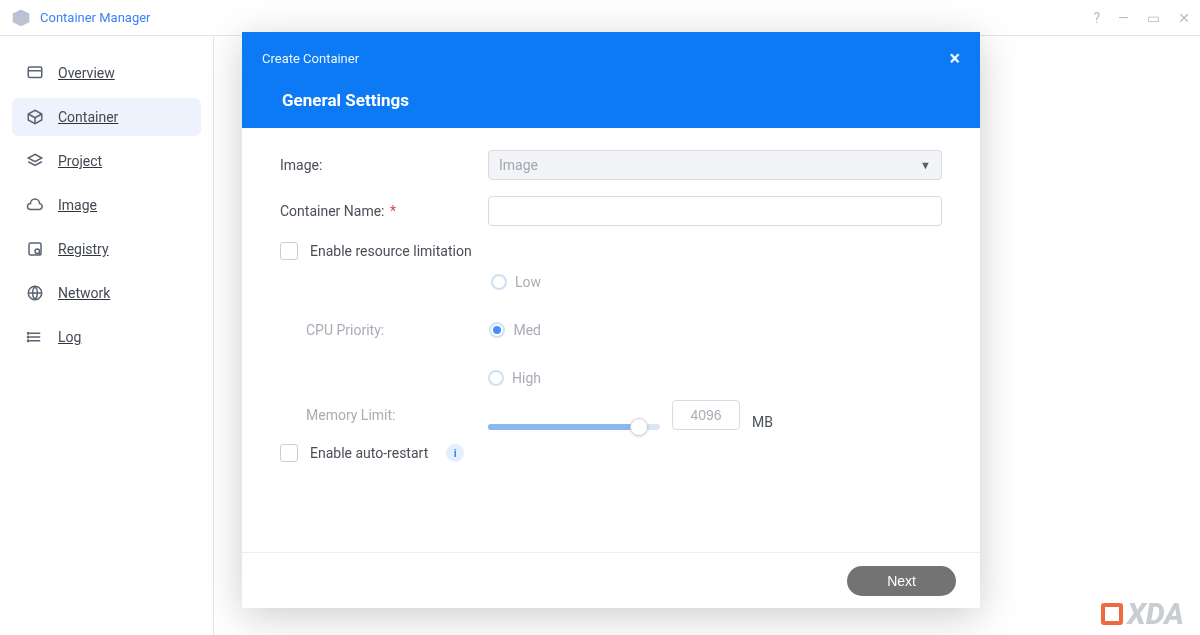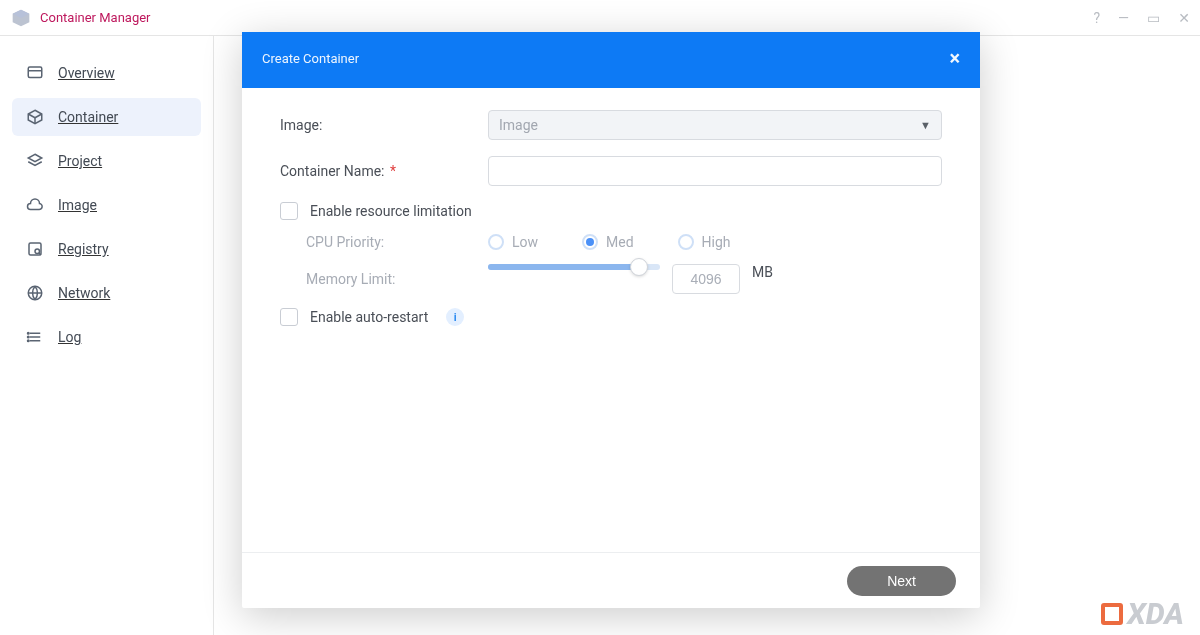--- a/index.html
+++ b/index.html
@@ -22,21 +22,21 @@
     display: flex;
     align-items: center;
     height: 36px;
     padding: 0 10px;
     border-bottom: 1px solid #e5e5e5;
   }
   .titlebar .logo {
     width: 22px; height: 22px; margin-right: 8px;
     display:flex;align-items:center;justify-content:center;
   }
-  .titlebar .title { color: #be185d; font-size: 13px; }
+  .titlebar .title { color: #3b82f6; font-size: 13px; }
   .titlebar .win-controls {
     margin-left: auto;
     display: flex;
     align-items: center;
     gap: 18px;
     color: #b8bcc2;
   }
   .titlebar .win-controls .wc { cursor: pointer; font-size:14px;}
   .content { display: flex; height: calc(100% - 36px); }
   .sidebar {
@@ -149,29 +149,29 @@
     width:18px;height:18px;border:1px solid #c9cdd4;border-radius:3px;background:#fff;cursor:pointer;
   }
   .sub-group {
     padding-left:26px;
     color:#a7acb5;
   }
   .sub-row {
     display:flex; align-items:center; margin-bottom:14px;
   }
   .sub-row .label { width:182px; }
-  .radio-group { display:flex; gap:44px; align-items:flex-end;}
+  .radio-group { display:flex; gap:32px; align-items:flex-end;flex-direction:column;}
   .radio-item { display:flex; align-items:center; gap:8px; }
   .radio {
     width:16px;height:16px;border-radius:50%;border:2px solid #cfe0f7;background:#fff;display:flex;align-items:center;justify-content:center;
   }
   .radio.selected::after {
     content:""; width:8px;height:8px;border-radius:50%;background:#4a90f7;
   }
-  .slider-wrap { display:flex; align-items:flex-start; gap:12px; flex:1;}
+  .slider-wrap { display:flex; align-items:flex-end; gap:12px; flex:1;}
   .slider {
     position:relative; flex:0 0 172px; height:6px; background:#d9e6f7; border-radius:3px;
   }
   .slider .fill {
     position:absolute; left:0; top:0; height:100%; background:#8bb6ee; border-radius:3px; width:92%;
   }
   .slider .thumb {
     position:absolute; left:88%; top:50%; transform:translate(-50%,-50%);
     width:18px;height:18px;border-radius:50%;background:#fff;border:1px solid #d0d4da;
     box-shadow:0 1px 3px rgba(0,0,0,0.15);
@@ -299,20 +299,21 @@
     </div>
     <div class="main"></div>
   </div>
 
   <div class="modal">
     <div class="modal-header">
       <div class="mh-top">
         <div class="mh-title1">Create Container</div>
         <div class="close-x">×</div>
       </div>
+      <div class="mh-title2">General Settings</div>
     </div>
 
     <div class="modal-body">
 
       <div class="form-row">
         <div class="label">Image:</div>
         <div class="select-box">
           <span>Image</span>
           <span class="caret">▼</span>
         </div>

